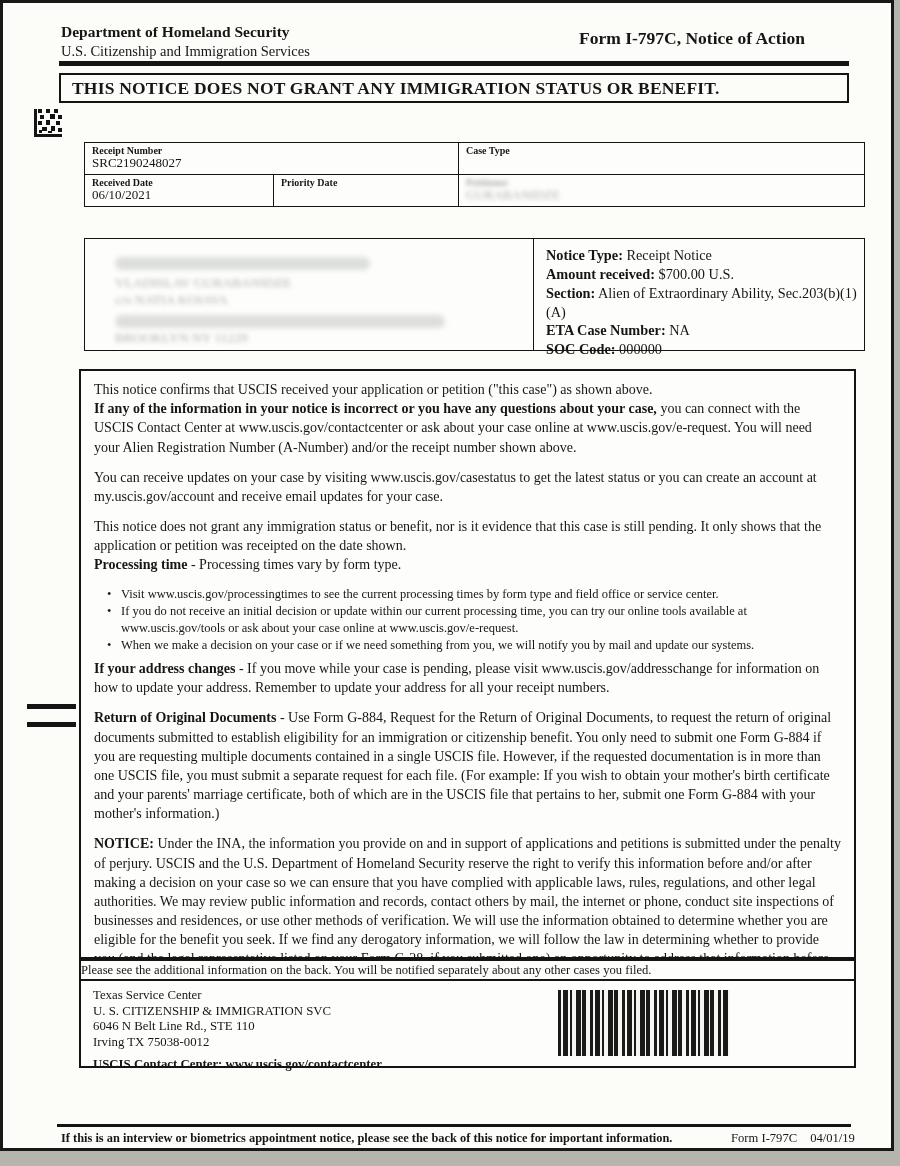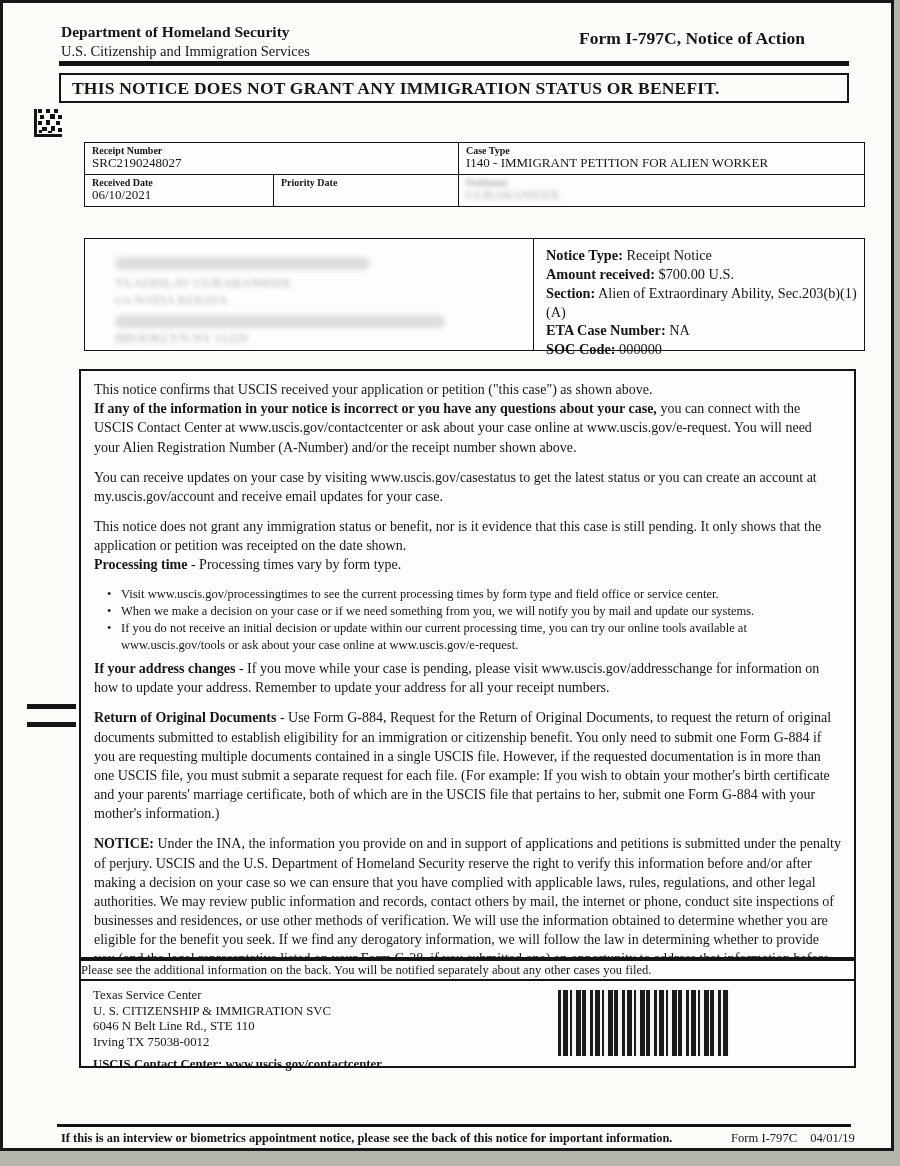--- a/index.html
+++ b/index.html
@@ -120,21 +120,20 @@
   </svg>
 
   <div class="case-table">
     <div class="ct-row">
       <div class="ct-cell w-a">
         <div class="ct-label">Receipt Number</div>
         <div class="ct-value">SRC2190248027</div>
       </div>
       <div class="ct-cell w-b">
         <div class="ct-label">Case Type</div>
-        <div class="ct-value">I140 - IMMIGRANT PETITION FOR ALIEN WORKER</div>
       </div>
     </div>
     <div class="ct-row">
       <div class="ct-cell w-c">
         <div class="ct-label">Received Date</div>
         <div class="ct-value">06/10/2021</div>
       </div>
       <div class="ct-cell w-d">
         <div class="ct-label">Priority Date</div>
         <div class="ct-value"></div>
@@ -164,22 +163,22 @@
   </div>
 
   <div class="main-box" id="body-container">
       <p><span>This notice confirms that USCIS received your application or petition ("this case") as shown above.
 </span><b>If any of the information in your notice is incorrect or you have any questions about your case,</b><span> you can connect with the USCIS Contact Center at www.uscis.gov/contactcenter or ask about your case online at www.uscis.gov/e-request. You will need your Alien Registration Number (A-Number) and/or the receipt number shown above.</span></p>
       <p><span>You can receive updates on your case by visiting www.uscis.gov/casestatus to get the latest status or you can create an account at my.uscis.gov/account and receive email updates for your case.</span></p>
       <p><span>This notice does not grant any immigration status or benefit, nor is it evidence that this case is still pending. It only shows that the application or petition was receipted on the date shown.
 </span><b>Processing time</b><span> - Processing times vary by form type.</span></p>
       <ul>
         <li>Visit www.uscis.gov/processingtimes to see the current processing times by form type and field office or service center.</li>
+        <li>If you do not receive an initial decision or update within our current processing time, you can try our online tools available at www.uscis.gov/tools or ask about your case online at www.uscis.gov/e-request.</li>
         <li>When we make a decision on your case or if we need something from you, we will notify you by mail and update our systems.</li>
-        <li>If you do not receive an initial decision or update within our current processing time, you can try our online tools available at www.uscis.gov/tools or ask about your case online at www.uscis.gov/e-request.</li>
       </ul>
       <p><b>If your address changes</b><span> - If you move while your case is pending, please visit www.uscis.gov/addresschange for information on how to update your address. Remember to update your address for all your receipt numbers.</span></p>
       <p><b>Return of Original Documents</b><span> - Use Form G-884, Request for the Return of Original Documents, to request the return of original documents submitted to establish eligibility for an immigration or citizenship benefit. You only need to submit one Form G-884 if you are requesting multiple documents contained in a single USCIS file. However, if the requested documentation is in more than one USCIS file, you must submit a separate request for each file. (For example: If you wish to obtain your mother's birth certificate and your parents' marriage certificate, both of which are in the USCIS file that pertains to her, submit one Form G-884 with your mother's information.)</span></p>
       <p><b>NOTICE:</b><span> Under the INA, the information you provide on and in support of applications and petitions is submitted under the penalty of perjury. USCIS and the U.S. Department of Homeland Security reserve the right to verify this information before and/or after making a decision on your case so we can ensure that you have complied with applicable laws, rules, regulations, and other legal authorities. We may review public information and records, contact others by mail, the internet or phone, conduct site inspections of businesses and residences, or use other methods of verification. We will use the information obtained to determine whether you are eligible for the benefit you seek. If we find any derogatory information, we will follow the law in determining whether to provide you (and the legal representative listed on your Form G-28, if you submitted one) an opportunity to address that information before we make a formal decision on your case or start proceedings.</span></p>
     </div>
 
   <div class="back-strip">Please see the additional information on the back. You will be notified separately about any other cases you filed.</div>
 
   <div class="sc-box">
     <div id="sc-lines">

